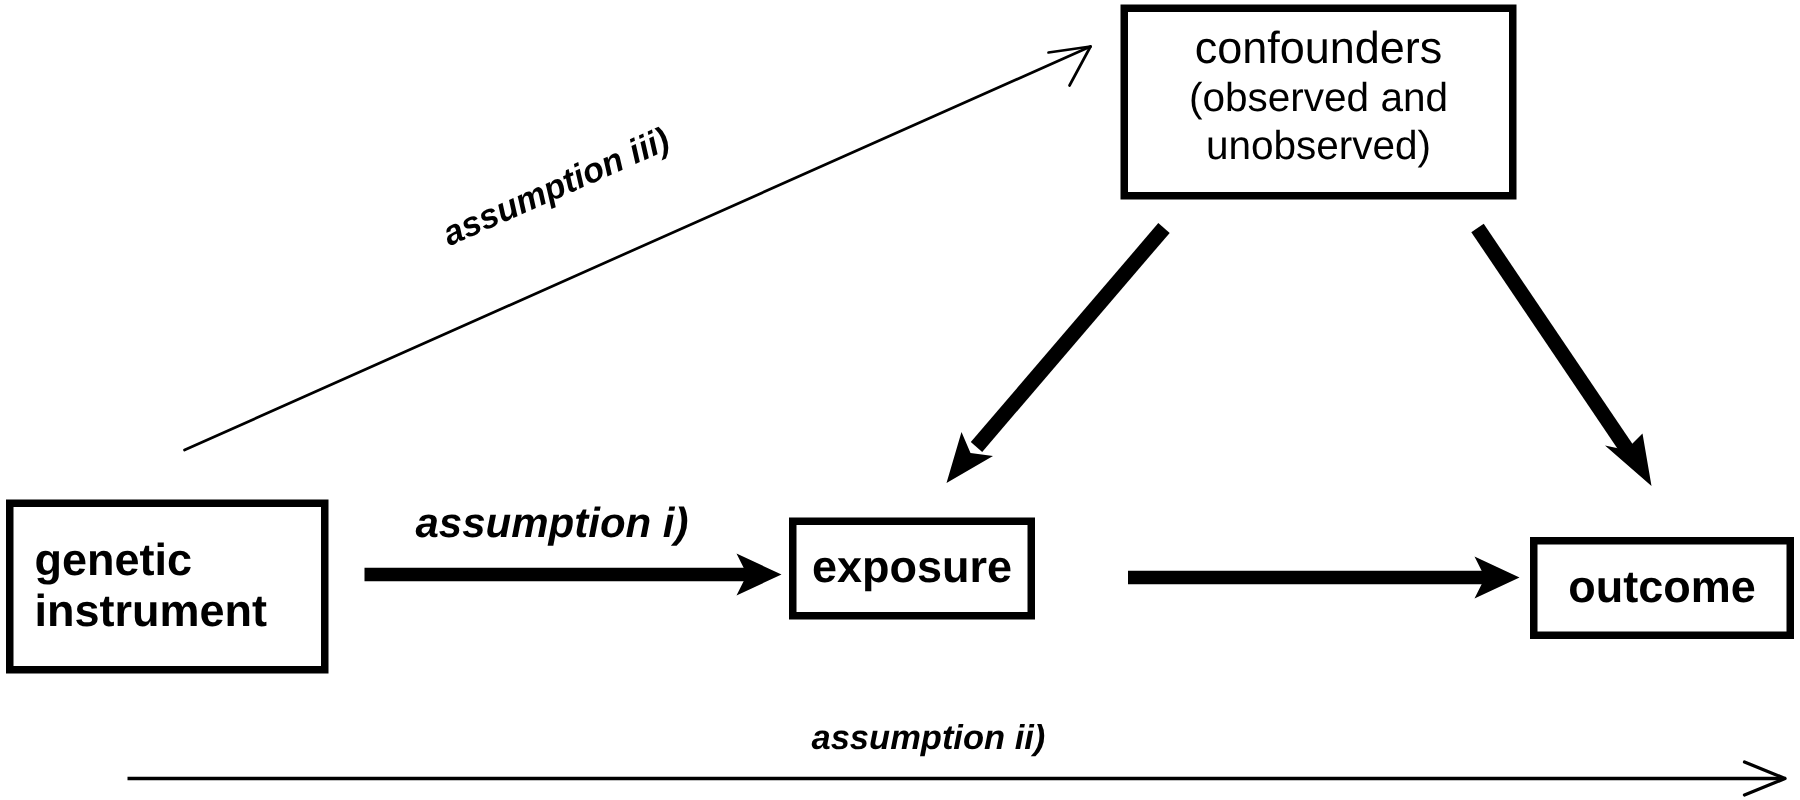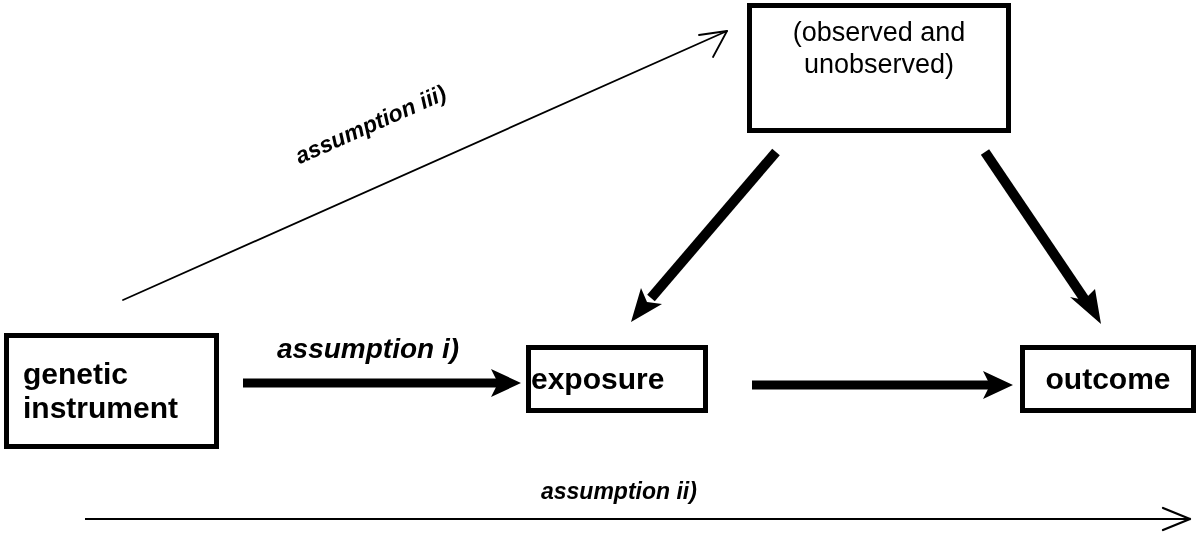--- a/index.html
+++ b/index.html
@@ -55,31 +55,32 @@
   }
   #node-genetic-instrument .node-label {
     font-size: 30px;
     text-align: left;
   }
 
   
   #node-exposure {
     left: 526px;
     top: 345px;
-    width: 182px;
+    width: 164px;
     height: 68px;
+    align-items: center;
   }
   #node-exposure .node-label {
     font-size: 30px;
   }
 
   
   #node-outcome {
     left: 1020px;
-    top: 345px;
+    top: 358px;
     width: 176px;
     height: 68px;
     align-items: center;
   }
   #node-outcome .node-label {
     font-size: 30px;
   }
 
   
   #node-confounders {
@@ -176,20 +177,21 @@
 
   <div class="node-box" id="node-exposure">
     <div class="node-label">exposure</div>
   </div>
 
   <div class="node-box" id="node-outcome">
     <div class="node-label">outcome</div>
   </div>
 
   <div class="node-box" id="node-confounders">
+    <div class="node-title">confounders</div>
     <div class="node-sub">(observed and
 unobserved)</div>
   </div>
 
   <div class="edge-label" id="label-assumption-i">assumption i)</div>
 
   <div class="edge-label" id="label-assumption-ii">assumption ii)</div>
 
   <div class="edge-label" id="label-assumption-iii">assumption iii)</div>
 

